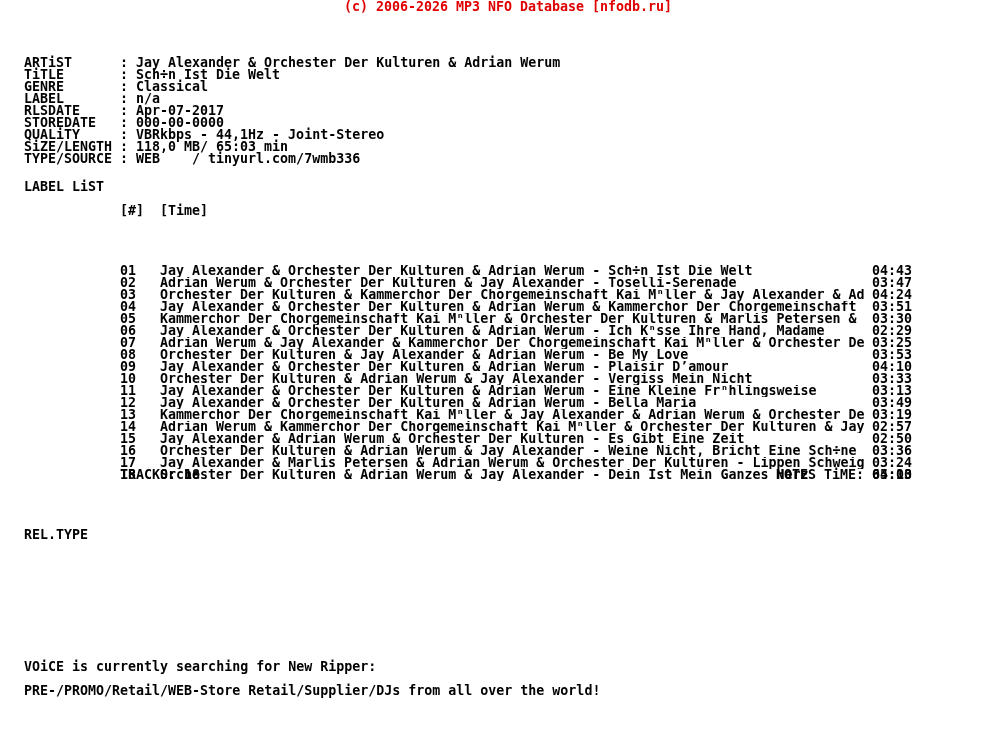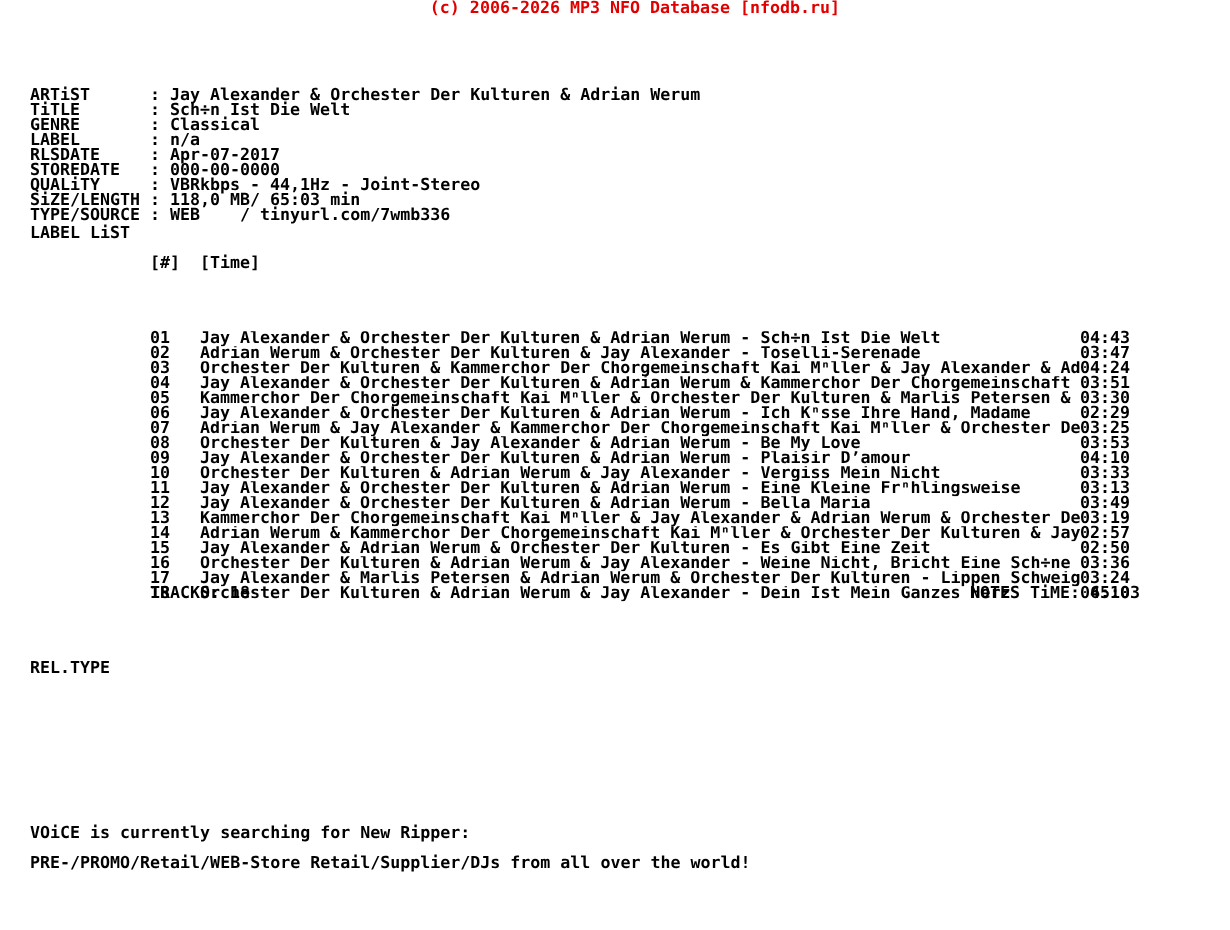--- a/index.html
+++ b/index.html
@@ -11,31 +11,31 @@
     font-size:13.3px;
     font-weight:700;
     line-height:12px;
     color:#000000;
     white-space:pre;
     overflow:hidden;
     margin-left:16px;
   }
   .line { position:absolute; height:12px; }
   .copyright { left:0; top:1px; width:984px; text-align:center; color:#e00000; }
-  .meta { position:absolute; left:8px; top:35px; }
+  .meta { position:absolute; left:8px; top:21px; }
   .meta-row { display:flex; height:12px; }
   .meta-label { width:96px; flex:none; }
   .tl-title { left:8px; top:181px; }
   .trk-head { top:205px; }
   .trk-line { position:absolute; left:104px; display:flex; }
   .tracks { position:absolute; left:104px; top:229px; }
   .trk-row { display:flex; height:12px; }
   .col-num  { width:40px;  flex:none; }
   .col-name { width:704px; flex:none; overflow:hidden; }
-  .col-time { width:48px;  flex:none; text-align:left; }
+  .col-time { width:48px;  flex:none; text-align:right; }
   .summary { position:absolute; left:104px; top:469px; width:792px; display:flex; justify-content:space-between; height:12px;gap:37px; }
   .relnotes { left:8px; top:529px; }
   .footer { position:absolute; left:8px; top:625px; }
   .footer-line { height:12px; margin-bottom:12px; }
 </style>
 </head>
 <body>
 
 <div class="nfo">
 

